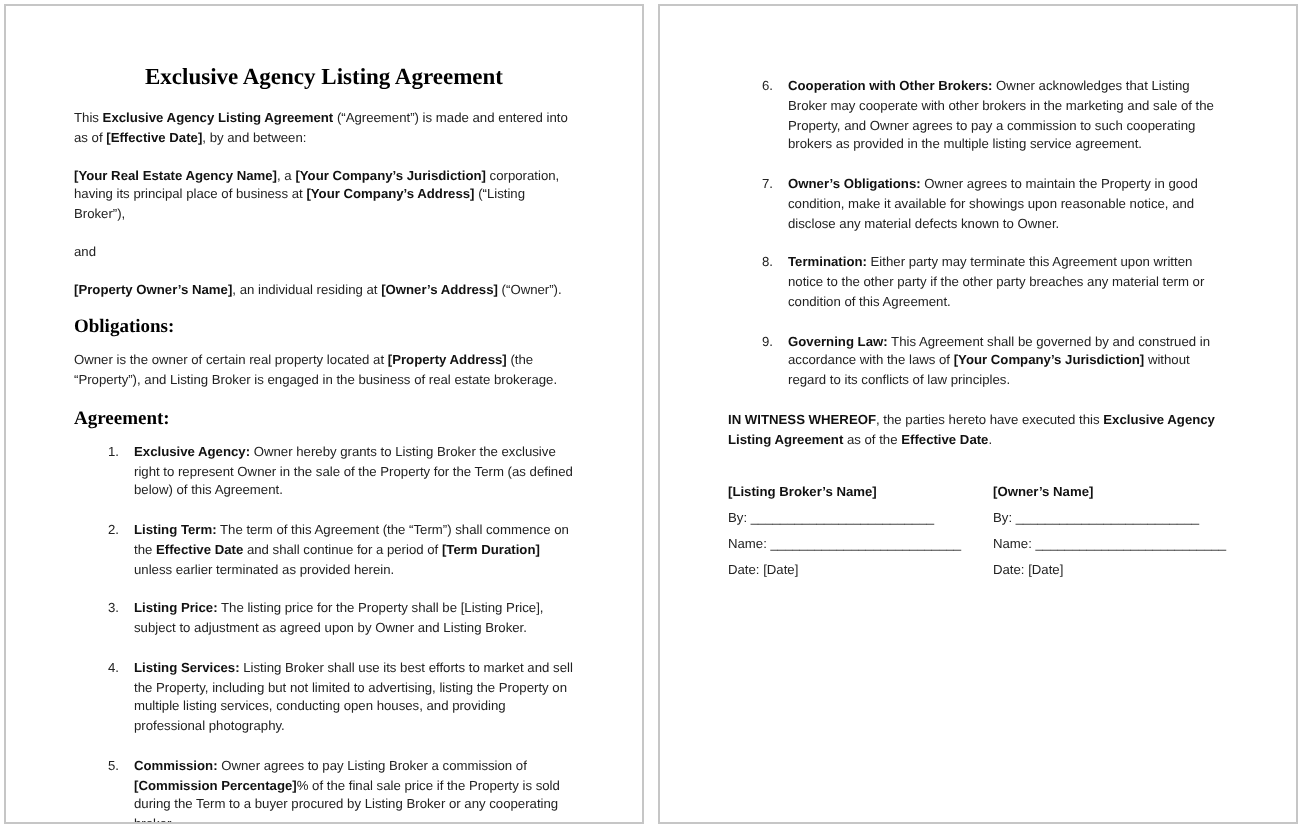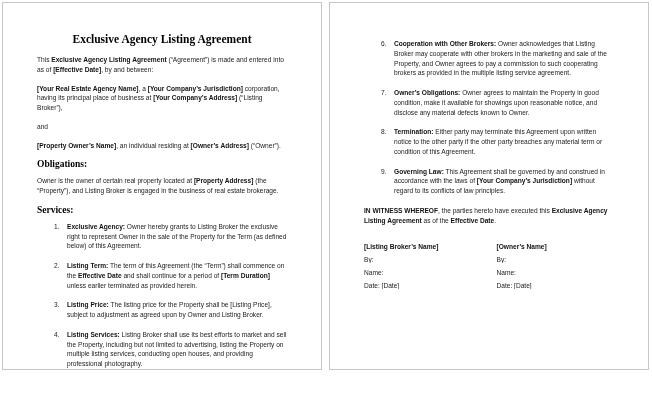--- a/index.html
+++ b/index.html
@@ -9,21 +9,21 @@
     overflow: hidden;
     font-family: "Liberation Sans", sans-serif;
   }
   .stage {
     display: flex;
     gap: 7px;
     padding: 2px;
     box-sizing: border-box;
   }
   .page {
-    width: 320px; height: 368px;
+    width: 320px; height: 410px;
     box-sizing: border-box;
     background: #ffffff;
     border: 1px solid #c6c6c6;
     padding: 30px 34px 20px 34px;
     overflow: hidden;
     color: #222222;
   }
   .page.p2 { padding-top: 36px; }
   .title {
     font-family: "Liberation Serif", serif;
@@ -87,21 +87,21 @@
     <div class="title">Exclusive Agency Listing Agreement</div>
 
     <p class="body"><span>This </span><span class="b">Exclusive Agency Listing Agreement</span><span> (“Agreement”) is made and entered into as of </span><span class="b">[Effective Date]</span><span>, by and between:</span></p>
     <p class="body"><span class="b">[Your Real Estate Agency Name]</span><span>, a </span><span class="b">[Your Company’s Jurisdiction]</span><span> corporation, having its principal place of business at </span><span class="b">[Your Company’s Address]</span><span> (“Listing Broker”),</span></p>
     <p class="body"><span>and</span></p>
     <p class="body"><span class="b">[Property Owner’s Name]</span><span>, an individual residing at </span><span class="b">[Owner’s Address]</span><span> (“Owner”).</span></p>
 
     <div class="heading">Obligations:</div>
     <p class="body"><span>Owner is the owner of certain real property located at </span><span class="b">[Property Address]</span><span> (the “Property”), and Listing Broker is engaged in the business of real estate brokerage.</span></p>
 
-    <div class="heading">Services:</div>
+    <div class="heading">Agreement:</div>
 
     <div class="li">
       <span class="num">1.</span>
       <span class="li-text"><span class="b">Exclusive Agency:</span><span> Owner hereby grants to Listing Broker the exclusive right to represent Owner in the sale of the Property for the Term (as defined below) of this Agreement.</span></span>
     </div>
     <div class="li">
       <span class="num">2.</span>
       <span class="li-text"><span class="b">Listing Term:</span><span> The term of this Agreement (the “Term”) shall commence on the </span><span class="b">Effective Date</span><span> and shall continue for a period of </span><span class="b">[Term Duration]</span><span> unless earlier terminated as provided herein.</span></span>
     </div>
     <div class="li">

